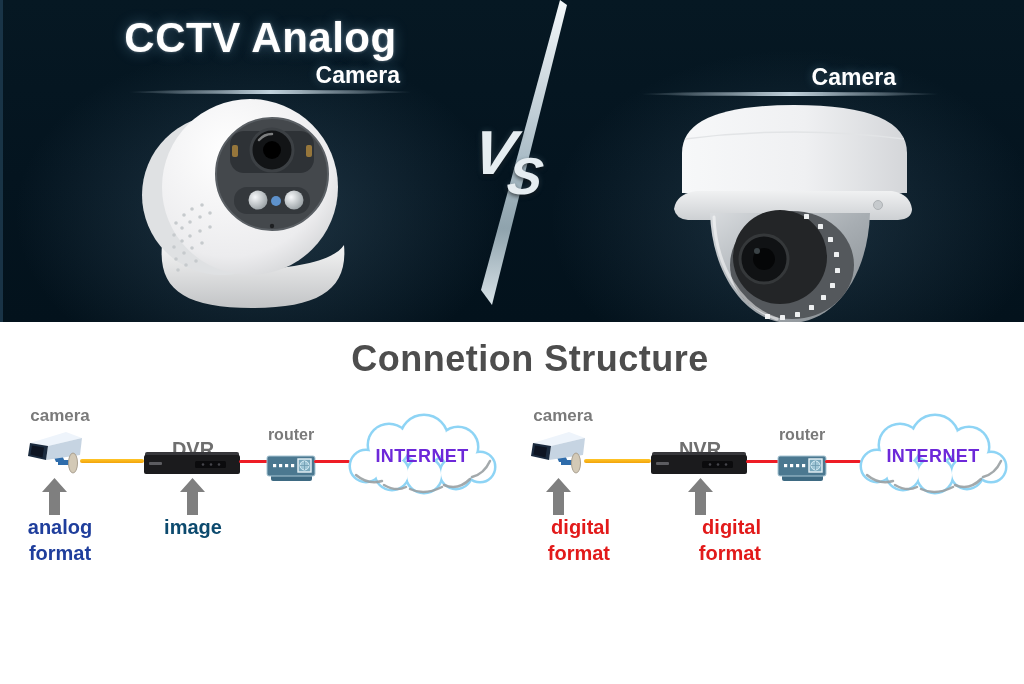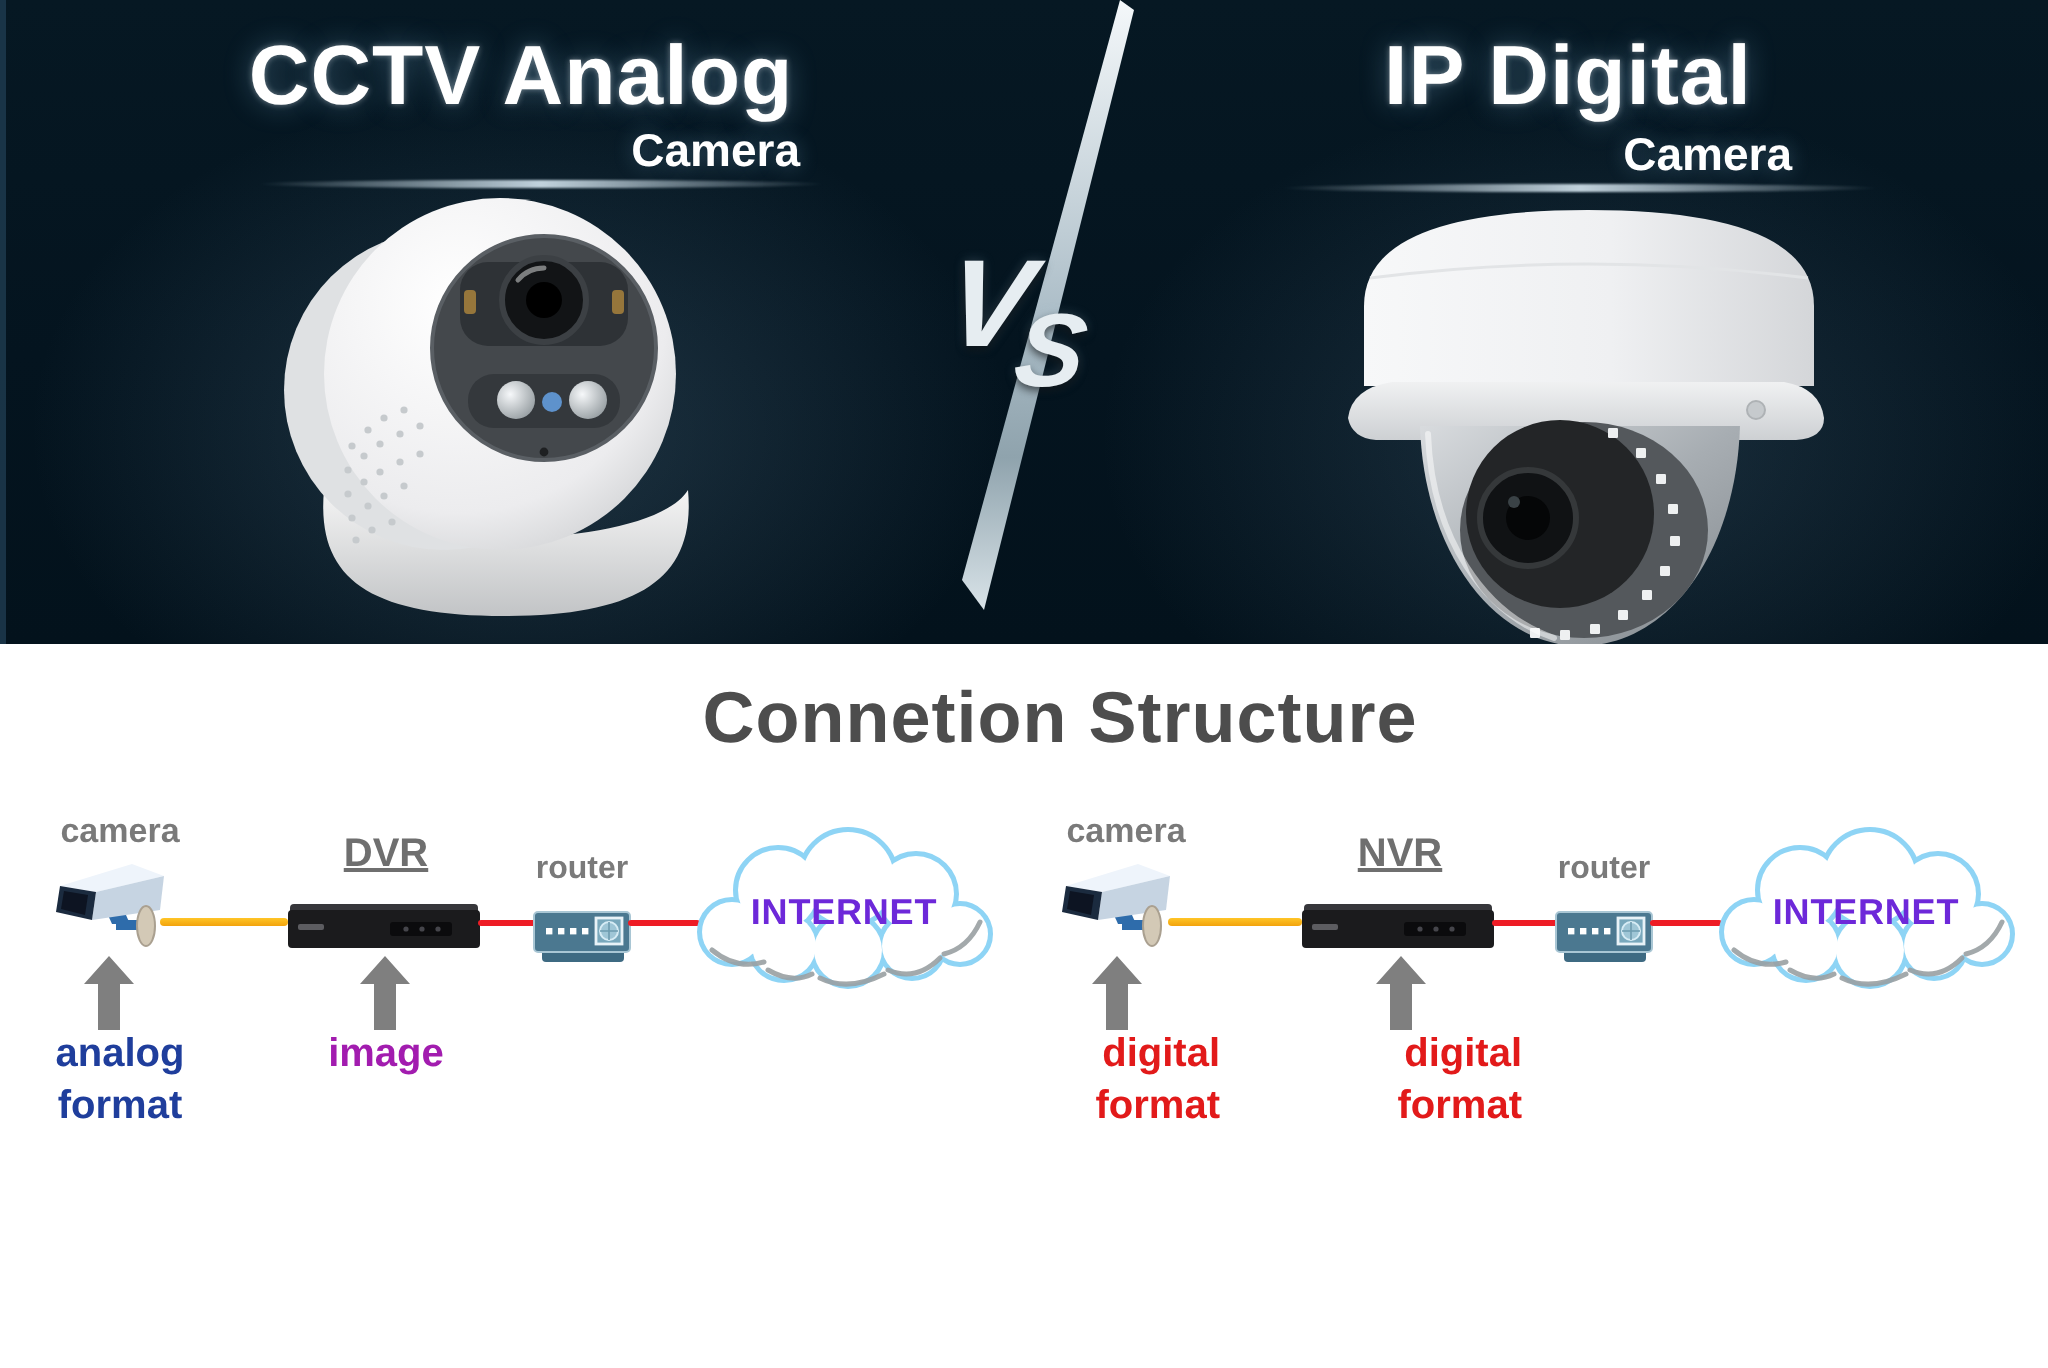--- a/index.html
+++ b/index.html
@@ -37,50 +37,49 @@
   .slash-svg { position:absolute; left:468px; top:0; }
   .camera-svg { position:absolute; }
 
   
   .section { position:absolute; left:0; top:322px; width:1024px; height:362px; background:#ffffff; }
   .section-heading { position:absolute; left:0; top:16px; width:1024px; text-align:center;
     font-size:36px; font-weight:700; color:#4d4d4d; letter-spacing:.5px;padding-left:36px; }
 
   .dev-label { position:absolute; text-align:center; color:#7a7a7a; font-weight:700; }
   .lbl-camera { font-size:17px; width:64px; top:84px; }
-  .lbl-rec    { font-size:20px; width:96px; top:94px; color:#6f6f6f;text-decoration:underline; }
+  .lbl-rec    { font-size:20px; width:96px; top:116px; color:#6f6f6f;text-decoration:underline; }
   .lbl-router { font-size:16px; width:64px; top:104px; }
 
   .cable { position:absolute; border-radius:2px; }
   .cable.yellow { top:137px; height:4px; background:linear-gradient(180deg,#ffc527,#f2a30c); }
   .cable.red    { top:138px; height:3px; background:#ee1c25; }
 
   .abs { position:absolute; }
   .internet-label { position:absolute; top:124px; width:120px; text-align:center;
     font-size:18px; font-weight:800; color:#6d28d9; letter-spacing:.4px; }
 
   .annotation { position:absolute; top:192px; text-align:center; font-weight:700;
     font-size:20px; line-height:26px; }
   .annotation.blue  { color:#1f3e9c; }
-  .annotation.green { color:#a21caf; }
+  .annotation.green { color:#0c4a6e; }
   .annotation.red   { color:#e21a1a;text-align:right; }
 </style>
 </head>
 <body>
 
 <div class="stage">
 
   <div class="hero">
     <div class="edge-strip"></div>
     <div class="streak left"></div>
     <div class="streak right"></div>
 
     <div class="hero-title left">CCTV Analog</div>
     <div class="hero-sub  left">Camera</div>
-    <div class="hero-title right">IP Digital</div>
     <div class="hero-sub  right">Camera</div>
 
     <svg class="slash-svg" width="110" height="310" viewBox="0 0 110 310">
       <defs>
         <linearGradient id="slashGrad" x1="0" y1="0" x2="0" y2="1">
           <stop offset="0" stop-color="#f4f8fa"></stop>
             <stop offset=".5" stop-color="#aebfc9"></stop>
           <stop offset=".75" stop-color="#8fa3ad"></stop>
             <stop offset="1" stop-color="#d9e3e8"></stop>
         </linearGradient>

